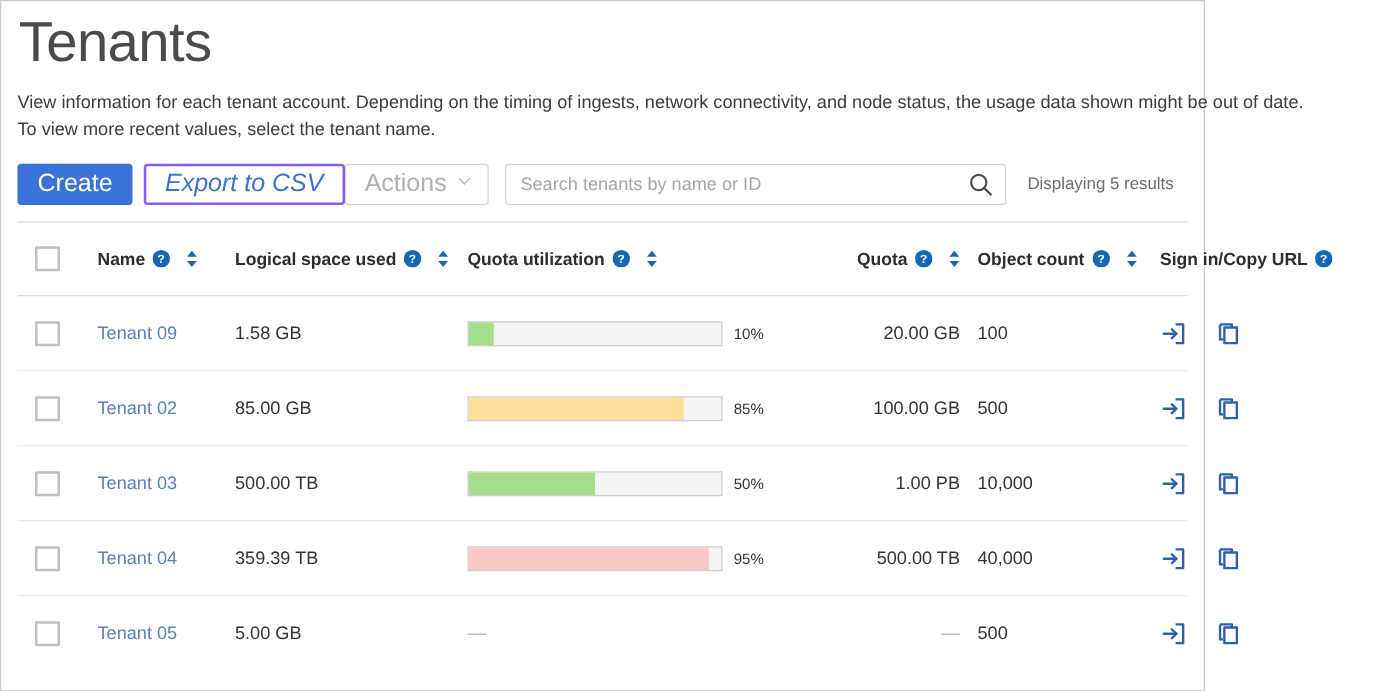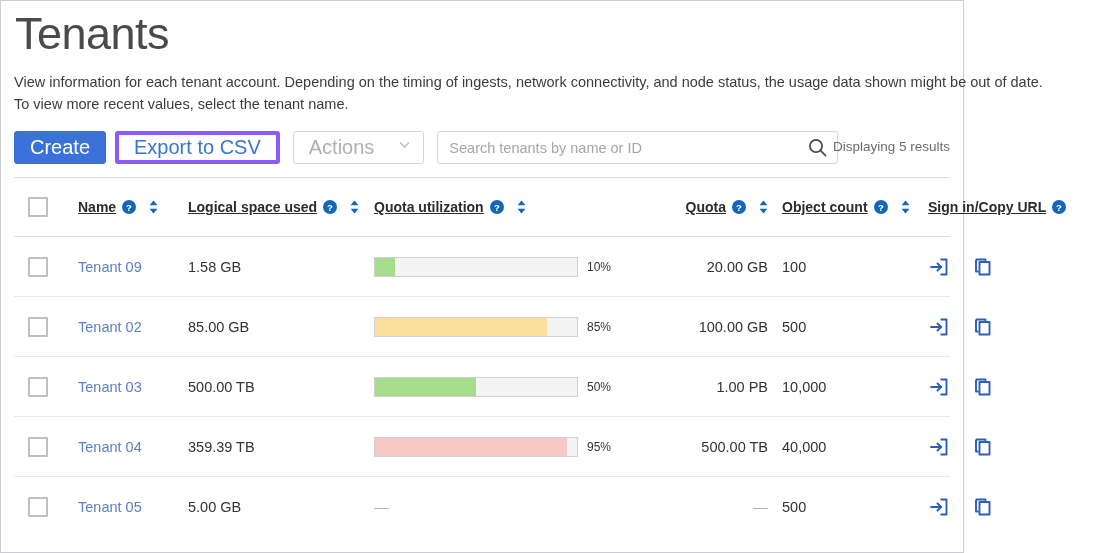--- a/index.html
+++ b/index.html
@@ -67,30 +67,29 @@
     white-space: nowrap;
   }
   .btn-primary {
     background: #3b72d9;
     color: #ffffff;
     border: 1px solid #3b72d9;
   }
   .btn-secondary {
     background: #ffffff;
     color: #3b72d9;
-    border: 4px solid #8b5cf6;
+    border: 2px solid #8b5cf6;
     margin-left: 9px;
+    font-style: italic;
   }
   .btn-disabled {
     background: #ffffff;
     color: #b0b0b0;
     border: 1px solid #d5d5d5;
-    margin-left: 13px;
     cursor: default;
-    gap: 16px;
   }
   .caret {
     display: inline-block;
     margin-left: 9px;
     width: 9px;
     height: 9px;
     position: relative;
     top: -2px;
   }
   .caret svg { display: block; }
@@ -118,21 +117,21 @@
   .search-input::placeholder { color: #a6a6a6; }
   .search-icon {
     position: absolute;
     right: 11px;
     top: 7px;
     width: 19px;
     height: 19px;
   }
   .results-count {
     position: absolute;
-    right: 0;
+    right: 11px;
     top: 8px;
     font-size: 13.5px;
     color: #6c6c6c;
     white-space: nowrap;
   }
 
   
   .table-wrap {
     margin-top: 13px;
     border-top: 1px solid #dcdcdc;
@@ -145,21 +144,20 @@
   thead th {
     text-align: left;
     font-size: 14px;
     font-weight: bold;
     color: #2c2c2c;
     padding: 0;
     height: 58px;
     vertical-align: middle;
     border-bottom: 1px solid #dcdcdc;
     white-space: nowrap;
-    text-decoration: underline;
   }
   tbody td {
     font-size: 14.5px;
     color: #333333;
     height: 59px;
     padding: 0;
     vertical-align: middle;
     border-bottom: 1px solid #eaeaea;
     white-space: nowrap;
   }

